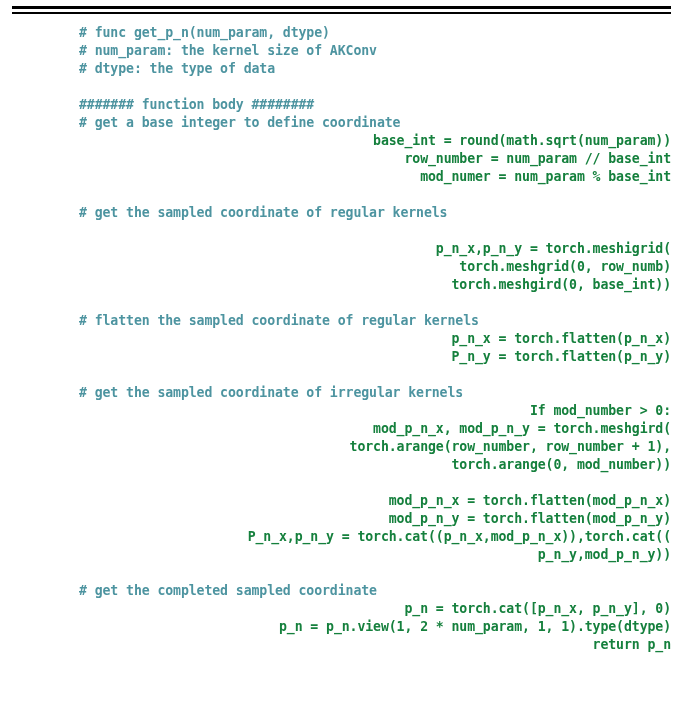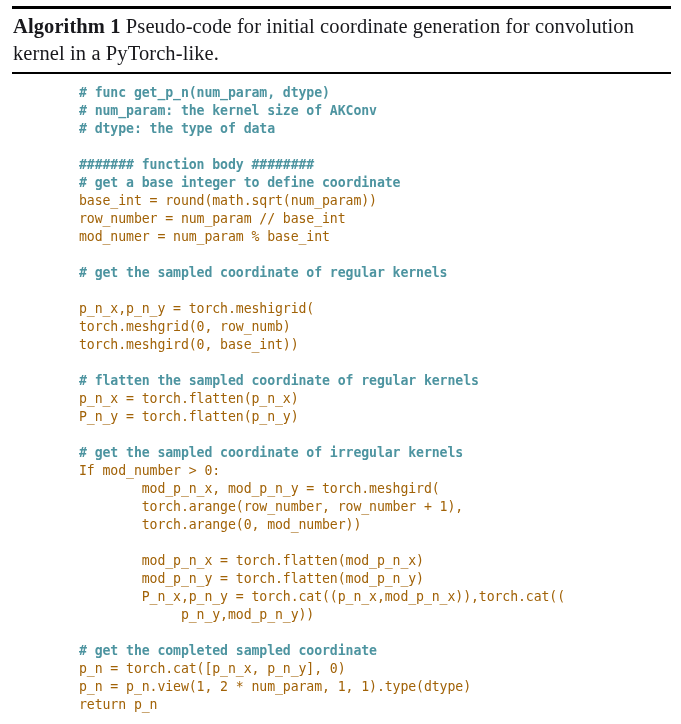--- a/index.html
+++ b/index.html
@@ -61,33 +61,30 @@
     font-family: "DejaVu Sans Mono", "Liberation Mono", monospace;
     font-size: 13.2px;
     line-height: 18px;
     white-space: pre;
     padding-left: 67px;
     letter-spacing: -0.1px;
   }
 
   .ln { display: block; min-height: 18px; font-weight: bold; }
   .ln.comment { color: #4d94a0; }
-  .ln.code { color: #a16207; font-weight: 400; }
+  .ln.code { color: #15803d; font-weight: 700; text-align: right; }
   .ln.blank { color: transparent; }
 </style>
 </head>
 <body>
 
 <div class="algorithm-box">
 
   <div class="rule-top"></div>
 
-  <div class="caption">
-    <span class="algo-label">Algorithm</span><span> </span><span class="algo-num">1</span><span> </span><span class="algo-title">Pseudo-code for initial coordinate generation for convolution kernel in a PyTorch-like.</span>
-  </div>
 
   <div class="rule-mid"></div>
 
   <div class="code-area">
     <div class="code-lines" id="code-lines"><span class="ln comment"># func get_p_n(num_param, dtype)</span><span class="ln comment"># num_param: the kernel size of AKConv</span><span class="ln comment"># dtype: the type of data</span><span class="ln blank"> </span><span class="ln comment">####### function body ########</span><span class="ln comment"># get a base integer to define coordinate</span><span class="ln code">base_int = round(math.sqrt(num_param))</span><span class="ln code">row_number = num_param // base_int</span><span class="ln code">mod_numer = num_param % base_int</span><span class="ln blank"> </span><span class="ln comment"># get the sampled coordinate of regular kernels</span><span class="ln blank"> </span><span class="ln code">p_n_x,p_n_y = torch.meshigrid(</span><span class="ln code">torch.meshgrid(0, row_numb)</span><span class="ln code">torch.meshgird(0, base_int))</span><span class="ln blank"> </span><span class="ln comment"># flatten the sampled coordinate of regular kernels</span><span class="ln code">p_n_x = torch.flatten(p_n_x)</span><span class="ln code">P_n_y = torch.flatten(p_n_y)</span><span class="ln blank"> </span><span class="ln comment"># get the sampled coordinate of irregular kernels</span><span class="ln code">If mod_number &gt; 0:</span><span class="ln code">        mod_p_n_x, mod_p_n_y = torch.meshgird(</span><span class="ln code">        torch.arange(row_number, row_number + 1),</span><span class="ln code">        torch.arange(0, mod_number))</span><span class="ln blank"> </span><span class="ln code">        mod_p_n_x = torch.flatten(mod_p_n_x)</span><span class="ln code">        mod_p_n_y = torch.flatten(mod_p_n_y)</span><span class="ln code">        P_n_x,p_n_y = torch.cat((p_n_x,mod_p_n_x)),torch.cat((</span><span class="ln code">             p_n_y,mod_p_n_y))</span><span class="ln blank"> </span><span class="ln comment"># get the completed sampled coordinate</span><span class="ln code">p_n = torch.cat([p_n_x, p_n_y], 0)</span><span class="ln code">p_n = p_n.view(1, 2 * num_param, 1, 1).type(dtype)</span><span class="ln code">return p_n</span></div>
   </div>
 
 </div>
 
 </body></html>

